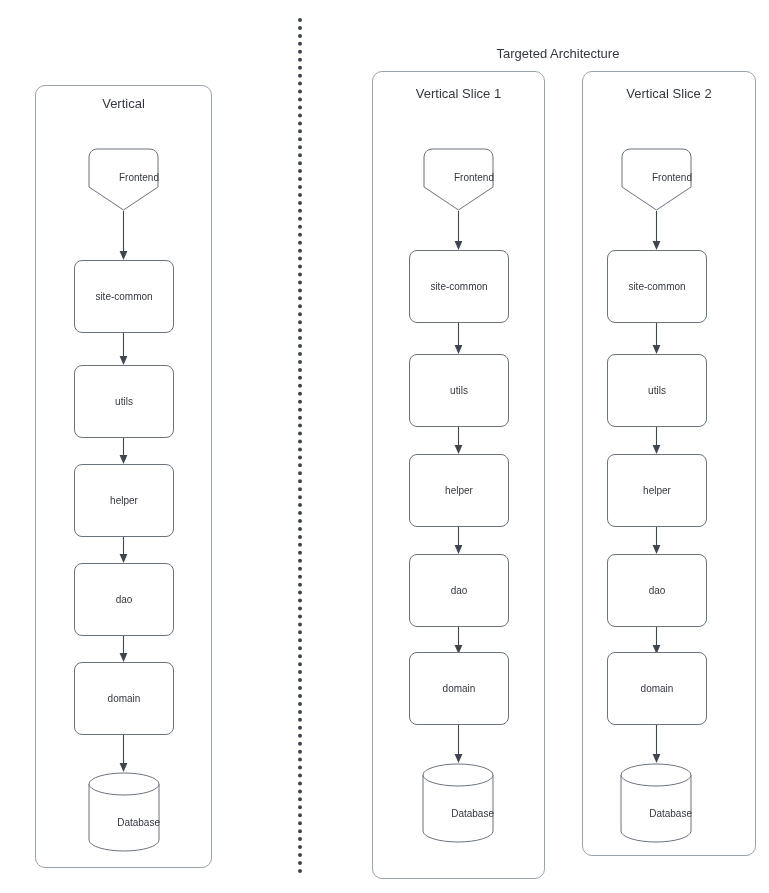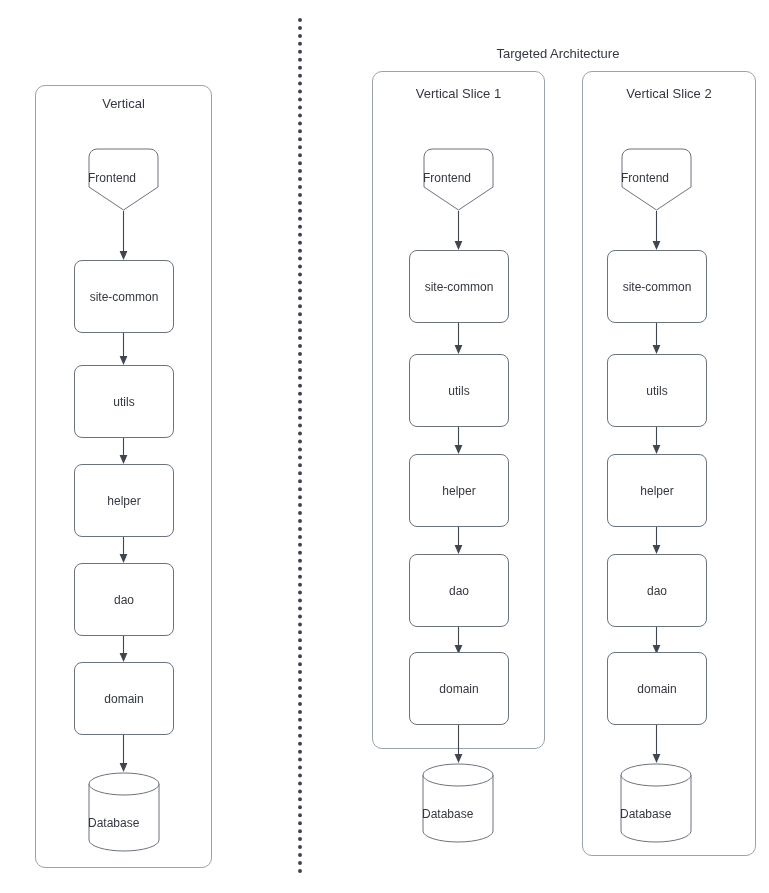--- a/index.html
+++ b/index.html
@@ -55,25 +55,25 @@
     position: absolute;
     border: 1px solid #6b737f;
     border-radius: 8px;
     background: #ffffff;
     box-sizing: border-box;
     display: flex;
     align-items: center;
     justify-content: center;
   }
   .node-label {
-    font-size: 12px;
+    font-size: 10px;
     line-height: 16px;
     color: #333840;
     white-space: nowrap;
-    text-align: left;
+    text-align: right;
   }
 
   
   .node-pentagon {
     position: absolute;
   }
   .node-pentagon svg {
     position: absolute;
     inset: 0;
     display: block;
@@ -192,21 +192,21 @@
       <path d="M1,12 v56 a35,11 0 0 0 70,0 v-56" fill="#ffffff" stroke="#6b737f" stroke-width="1"></path>
       <ellipse cx="36" cy="12" rx="35" ry="11" fill="#ffffff" stroke="#6b737f" stroke-width="1"></ellipse>
     </svg>
     <div class="node-label">Database</div>
   </div>
 
   <div class="divider" style="left:298px;top:18px;height:856px;"></div>
 
   <div class="section-title" style="left:372px;top:46px;width:372px;text-align:center;">Targeted Architecture</div>
 
-  <div class="group-box" style="left:372px;top:71px;width:173px;height:678px;">
+  <div class="group-box" style="left:372px;top:71px;width:173px;height:808px;">
     <div class="group-title" style="top:14px;">Vertical Slice 1</div>
   </div>
 
   <div class="node-pentagon" style="left:423px;top:148px;width:71px;height:63px;">
     <svg viewBox="0 0 71 63" width="71" height="63">
       <path d="M1,9 a8,8 0 0 1 8,-8 h53 a8,8 0 0 1 8,8 v30 l-34.5,23 l-34.5,-23 z" fill="#ffffff" stroke="#6b737f" stroke-width="1"></path>
     </svg>
     <div class="node-label">Frontend</div>
   </div>
 

